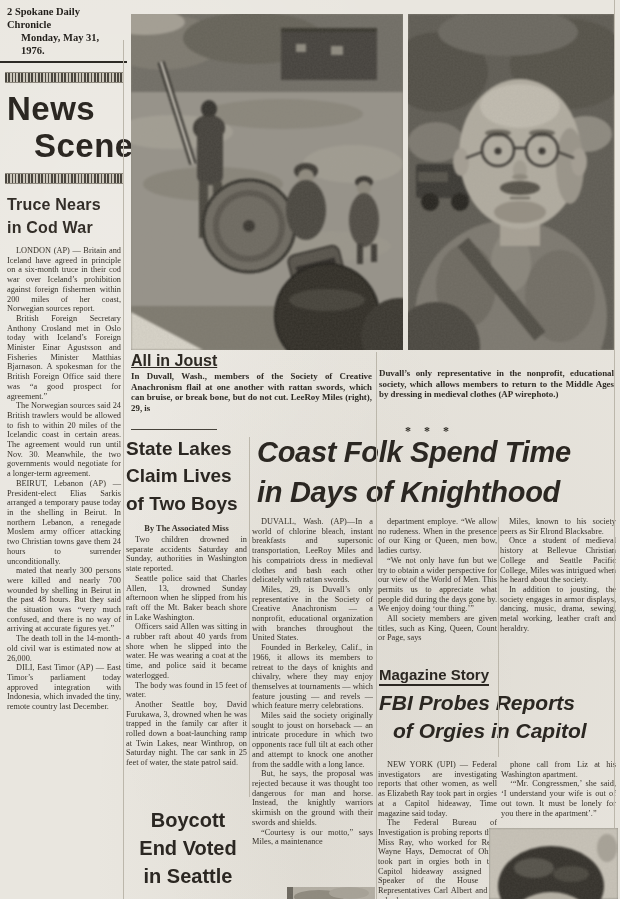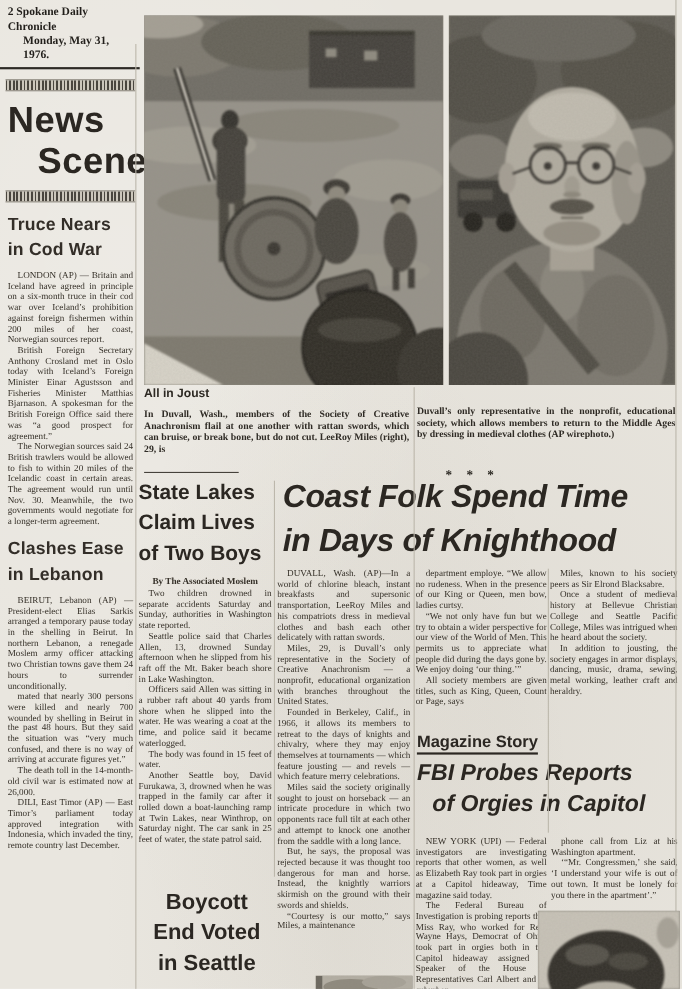--- a/index.html
+++ b/index.html
@@ -28,21 +28,21 @@
   .sub-head { font-family:"Liberation Sans",sans-serif; font-weight:bold; font-size:16px; line-height:23px; color:#332e28; margin:9px 0 7px; letter-spacing:.2px; }
   .body-text p { font-size:8.3px; line-height:9.7px; text-align:justify; text-indent:9px; }
   
   .photo { position:absolute; overflow:hidden; background:#8a867c; }
   .photo svg { display:block; width:100%; height:100%; }
   #photo-joust { left:131px; top:14px; width:272px; height:336px; }
   #photo-portrait { left:408px; top:14px; width:206px; height:336px; }
   #photo-head { left:489px; top:828px; width:129px; height:71px; z-index:3; }
   #photo-frag { left:287px; top:887px; width:88px; height:12px; }
   
-  .caption-title { position:absolute; left:131px; top:352px; font-family:"Liberation Sans",sans-serif; font-weight:bold; font-size:11px; color:#2d2923; }
+  .caption-title { position:absolute; left:131px; top:352px; font-family:"Liberation Sans",sans-serif; font-weight:bold; font-size:16px; color:#2d2923;text-decoration:underline; }
   .caption { position:absolute; font-weight:bold; font-size:8.9px; line-height:10.6px; text-align:justify; color:#2f2b25; }
   #caption-left { left:131px; top:371px; width:241px; }
   #caption-right { left:379px; top:368px; width:235px; }
   .caption-underline { position:absolute; left:131px; top:429px; width:86px; border-bottom:1px solid #46423b; }
   .stars { position:absolute; left:405px; top:424px; width:60px; font-weight:bold; font-size:12px; letter-spacing:5px; color:#2d2a24; }
   
   .state-hl { position:absolute; left:126px; top:435px; width:128px; font-family:"Liberation Sans",sans-serif; font-weight:bold; font-size:19px; line-height:27.3px; color:#2b2722; }
   .coast-hl { position:absolute; left:257px; top:433px; width:362px; font-family:"Liberation Sans",sans-serif; font-weight:bold; font-style:italic; font-size:29px; line-height:39.5px; color:#2b2722; letter-spacing:-.3px; }
   .boycott-hl { position:absolute; left:127px; top:806px; width:122px; font-family:"Liberation Sans",sans-serif; font-weight:bold; font-size:20px; line-height:28px; color:#2b2722;text-align:center; }
   
@@ -98,24 +98,20 @@
     <div class="sub-head">
       <span>Truce Nears</span><br>
       <span>in Cod War</span>
     </div>
     <div class="body-text">
       <p>LONDON (AP) — Britain and Iceland have agreed in principle on a six-month truce in their cod war over Iceland’s prohibition against foreign fishermen within 200 miles of her coast, Norwegian sources report.</p>
       <p>British Foreign Secretary Anthony Crosland met in Oslo today with Iceland’s Foreign Minister Einar Agustsson and Fisheries Minister Matthias Bjarnason. A spokesman for the British Foreign Office said there was “a good prospect for agreement.”</p>
       <p>The Norwegian sources said 24 British trawlers would be allowed to fish to within 20 miles of the Icelandic coast in certain areas. The agreement would run until Nov. 30. Meanwhile, the two governments would negotiate for a longer-term agreement.</p>
     </div>
 
-    <div class="sub-head">
-      <span>Clashes Ease</span><br>
-      <span>in Lebanon</span>
-    </div>
     <div class="body-text">
       <p>BEIRUT, Lebanon (AP) — President-elect Elias Sarkis arranged a temporary pause today in the shelling in Beirut. In northern Lebanon, a renegade Moslem army officer attacking two Christian towns gave them 24 hours to surrender unconditionally.</p>
       <p>mated that nearly 300 persons were killed and nearly 700 wounded by shelling in Beirut in the past 48 hours. But they said the situation was “very much confused, and there is no way of arriving at accurate figures yet.”</p>
       <p>The death toll in the 14-month-old civil war is estimated now at 26,000.</p>
     </div>
 
     <div class="body-text">
       <p>DILI, East Timor (AP) — East Timor’s parliament today approved integration with Indonesia, which invaded the tiny, remote country last December.</p>
     </div>
   </div>
@@ -227,21 +223,21 @@
     <span>State Lakes</span><br>
     <span>Claim Lives</span><br>
     <span>of Two Boys</span>
   </div>
   <div class="coast-hl">
     <span>Coast Folk Spend Time</span><br>
     <span>in Days of Knighthood</span>
   </div>
 
   <div class="col body-text" id="col2">
-    <div class="byline">By The Associated Moslem</div>
+    <div class="byline">By The Associated Miss</div>
     <p>Two children drowned in separate accidents Saturday and Sunday, authorities in Washington state reported.</p>
     <p>Seattle police said that Charles Allen, 13, drowned Sunday afternoon when he slipped from his raft off the Mt. Baker beach shore in Lake Washington.</p>
     <p>Officers said Allen was sitting in a rubber raft about 40 yards from shore when he slipped into the water. He was wearing a coat at the time, and police said it became waterlogged.</p>
     <p>The body was found in 15 feet of water.</p>
     <p>Another Seattle boy, David Furukawa, 3, drowned when he was trapped in the family car after it rolled down a boat-launching ramp at Twin Lakes, near Winthrop, on Saturday night. The car sank in 25 feet of water, the state patrol said.</p>
   </div>
 
   <div class="boycott-hl">
     <span>Boycott</span><br>
     <span>End Voted</span><br>

